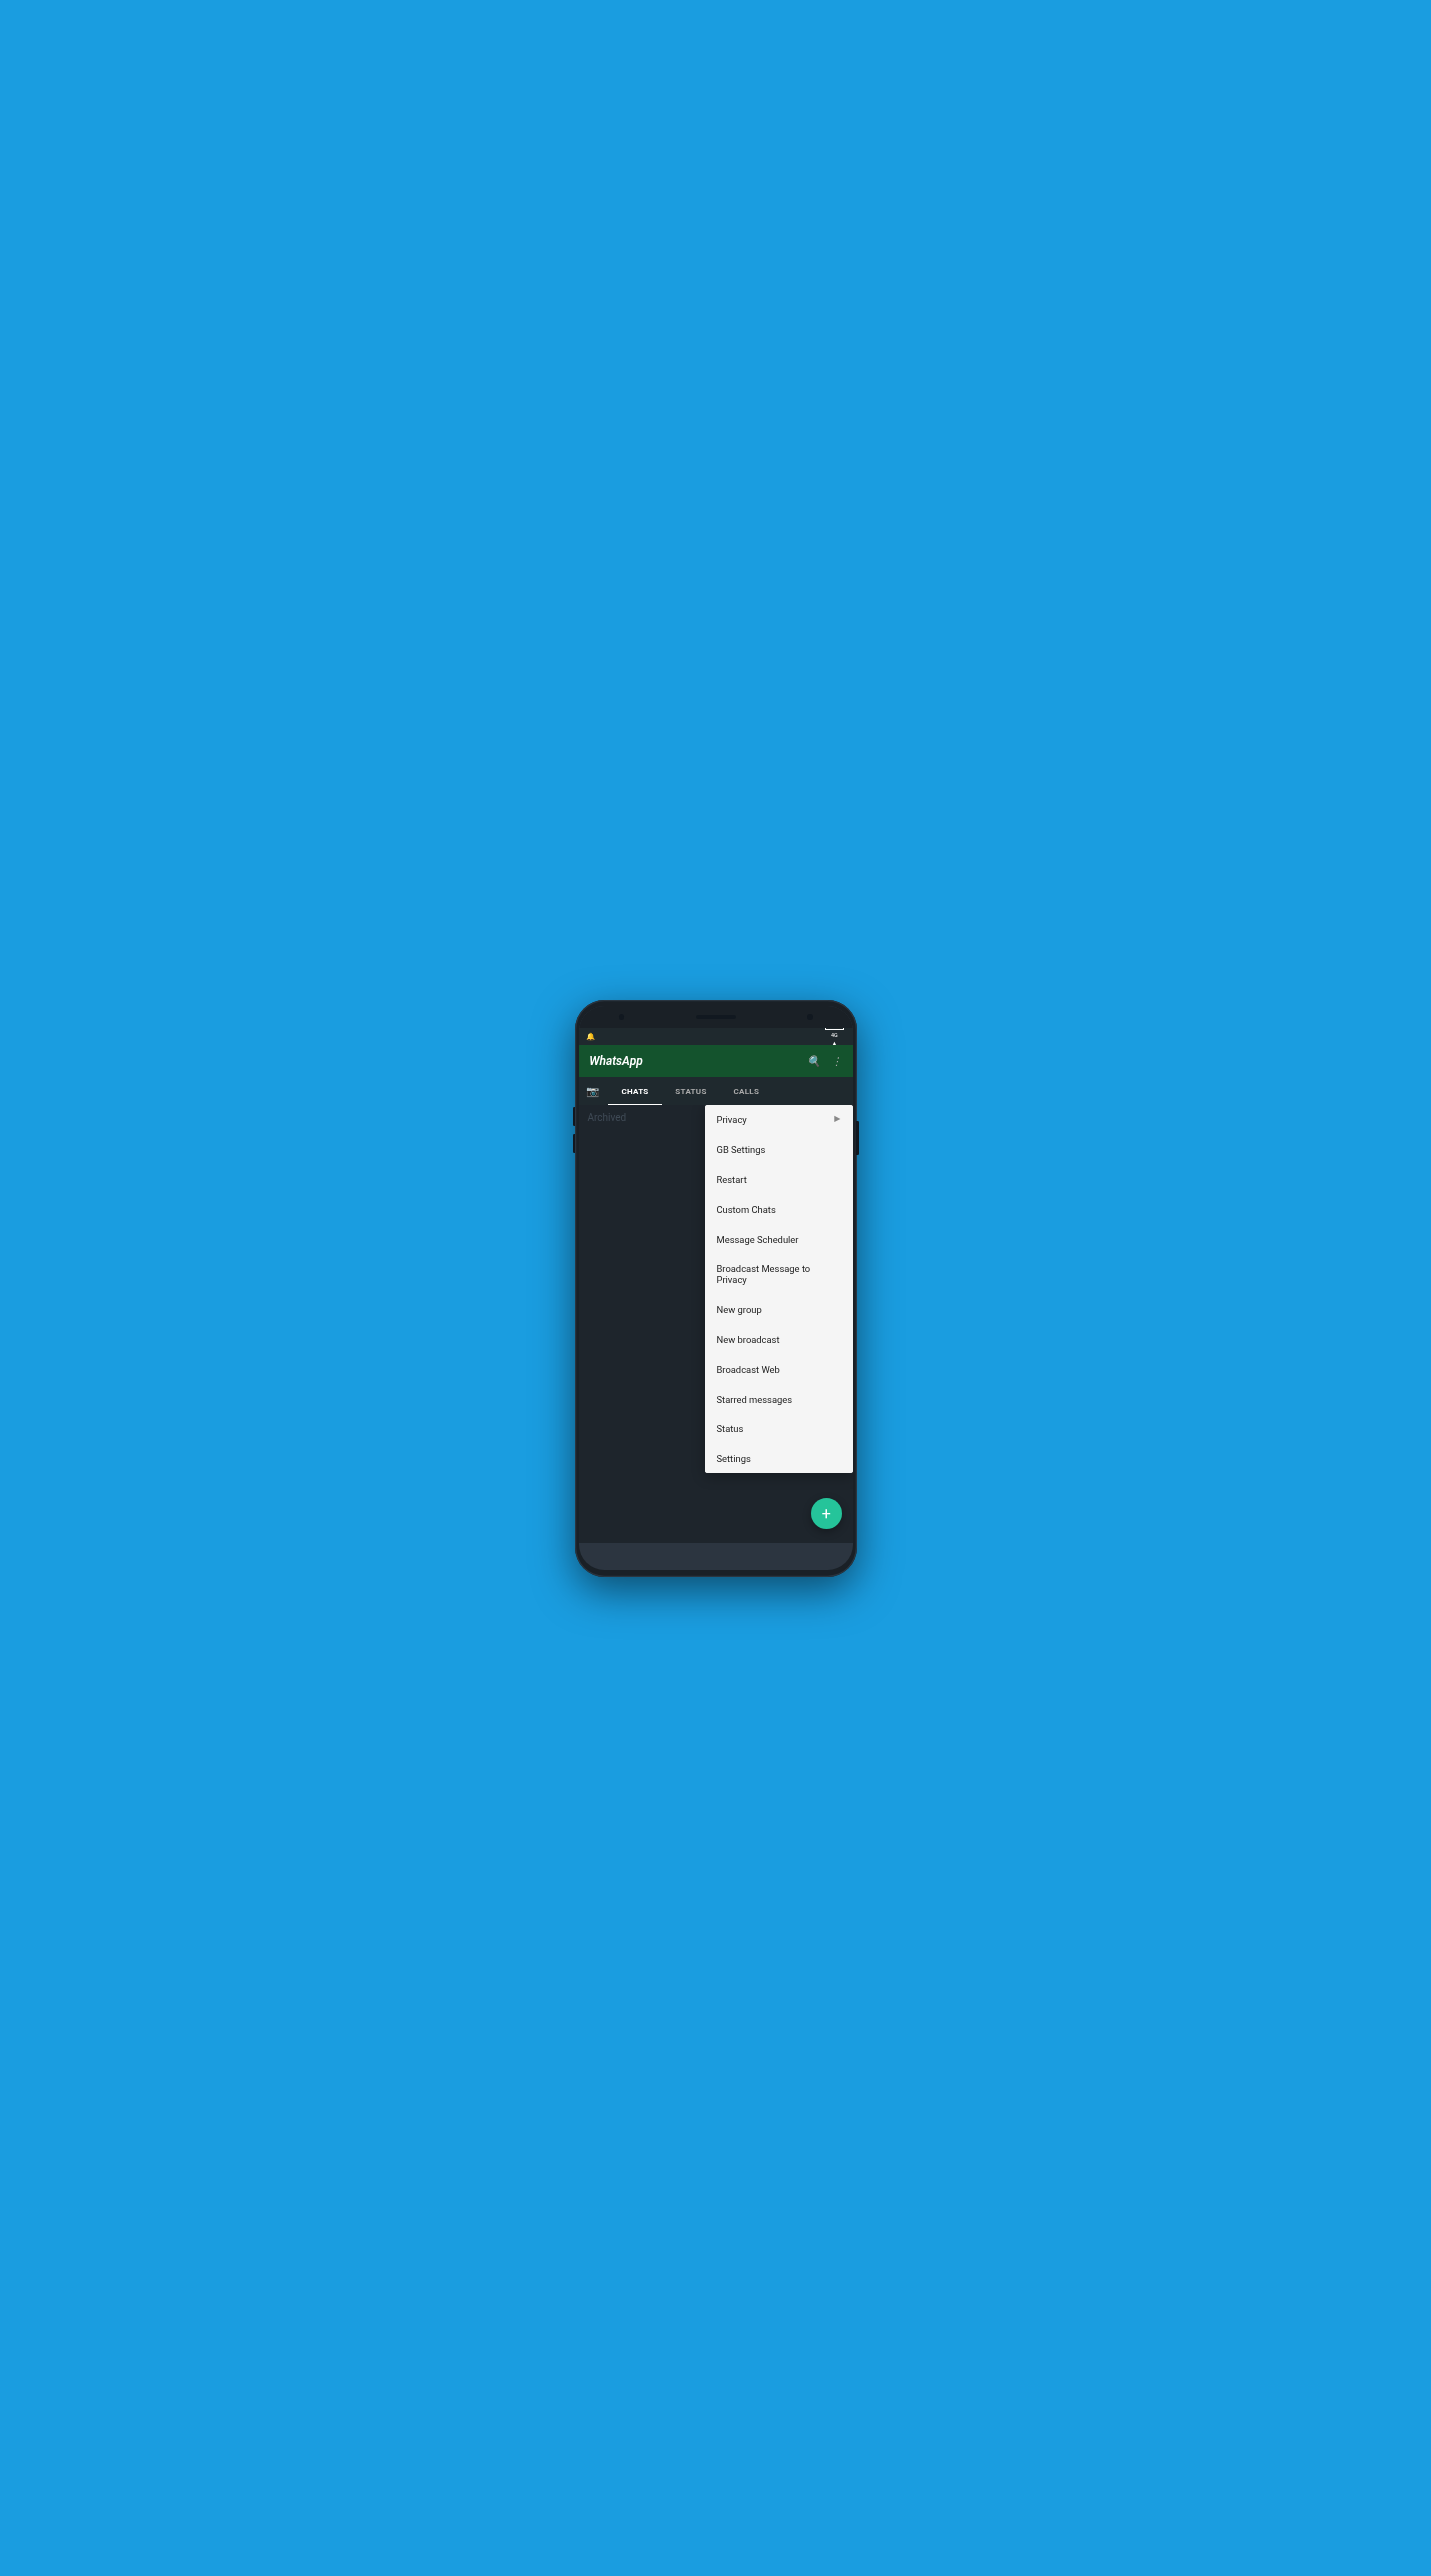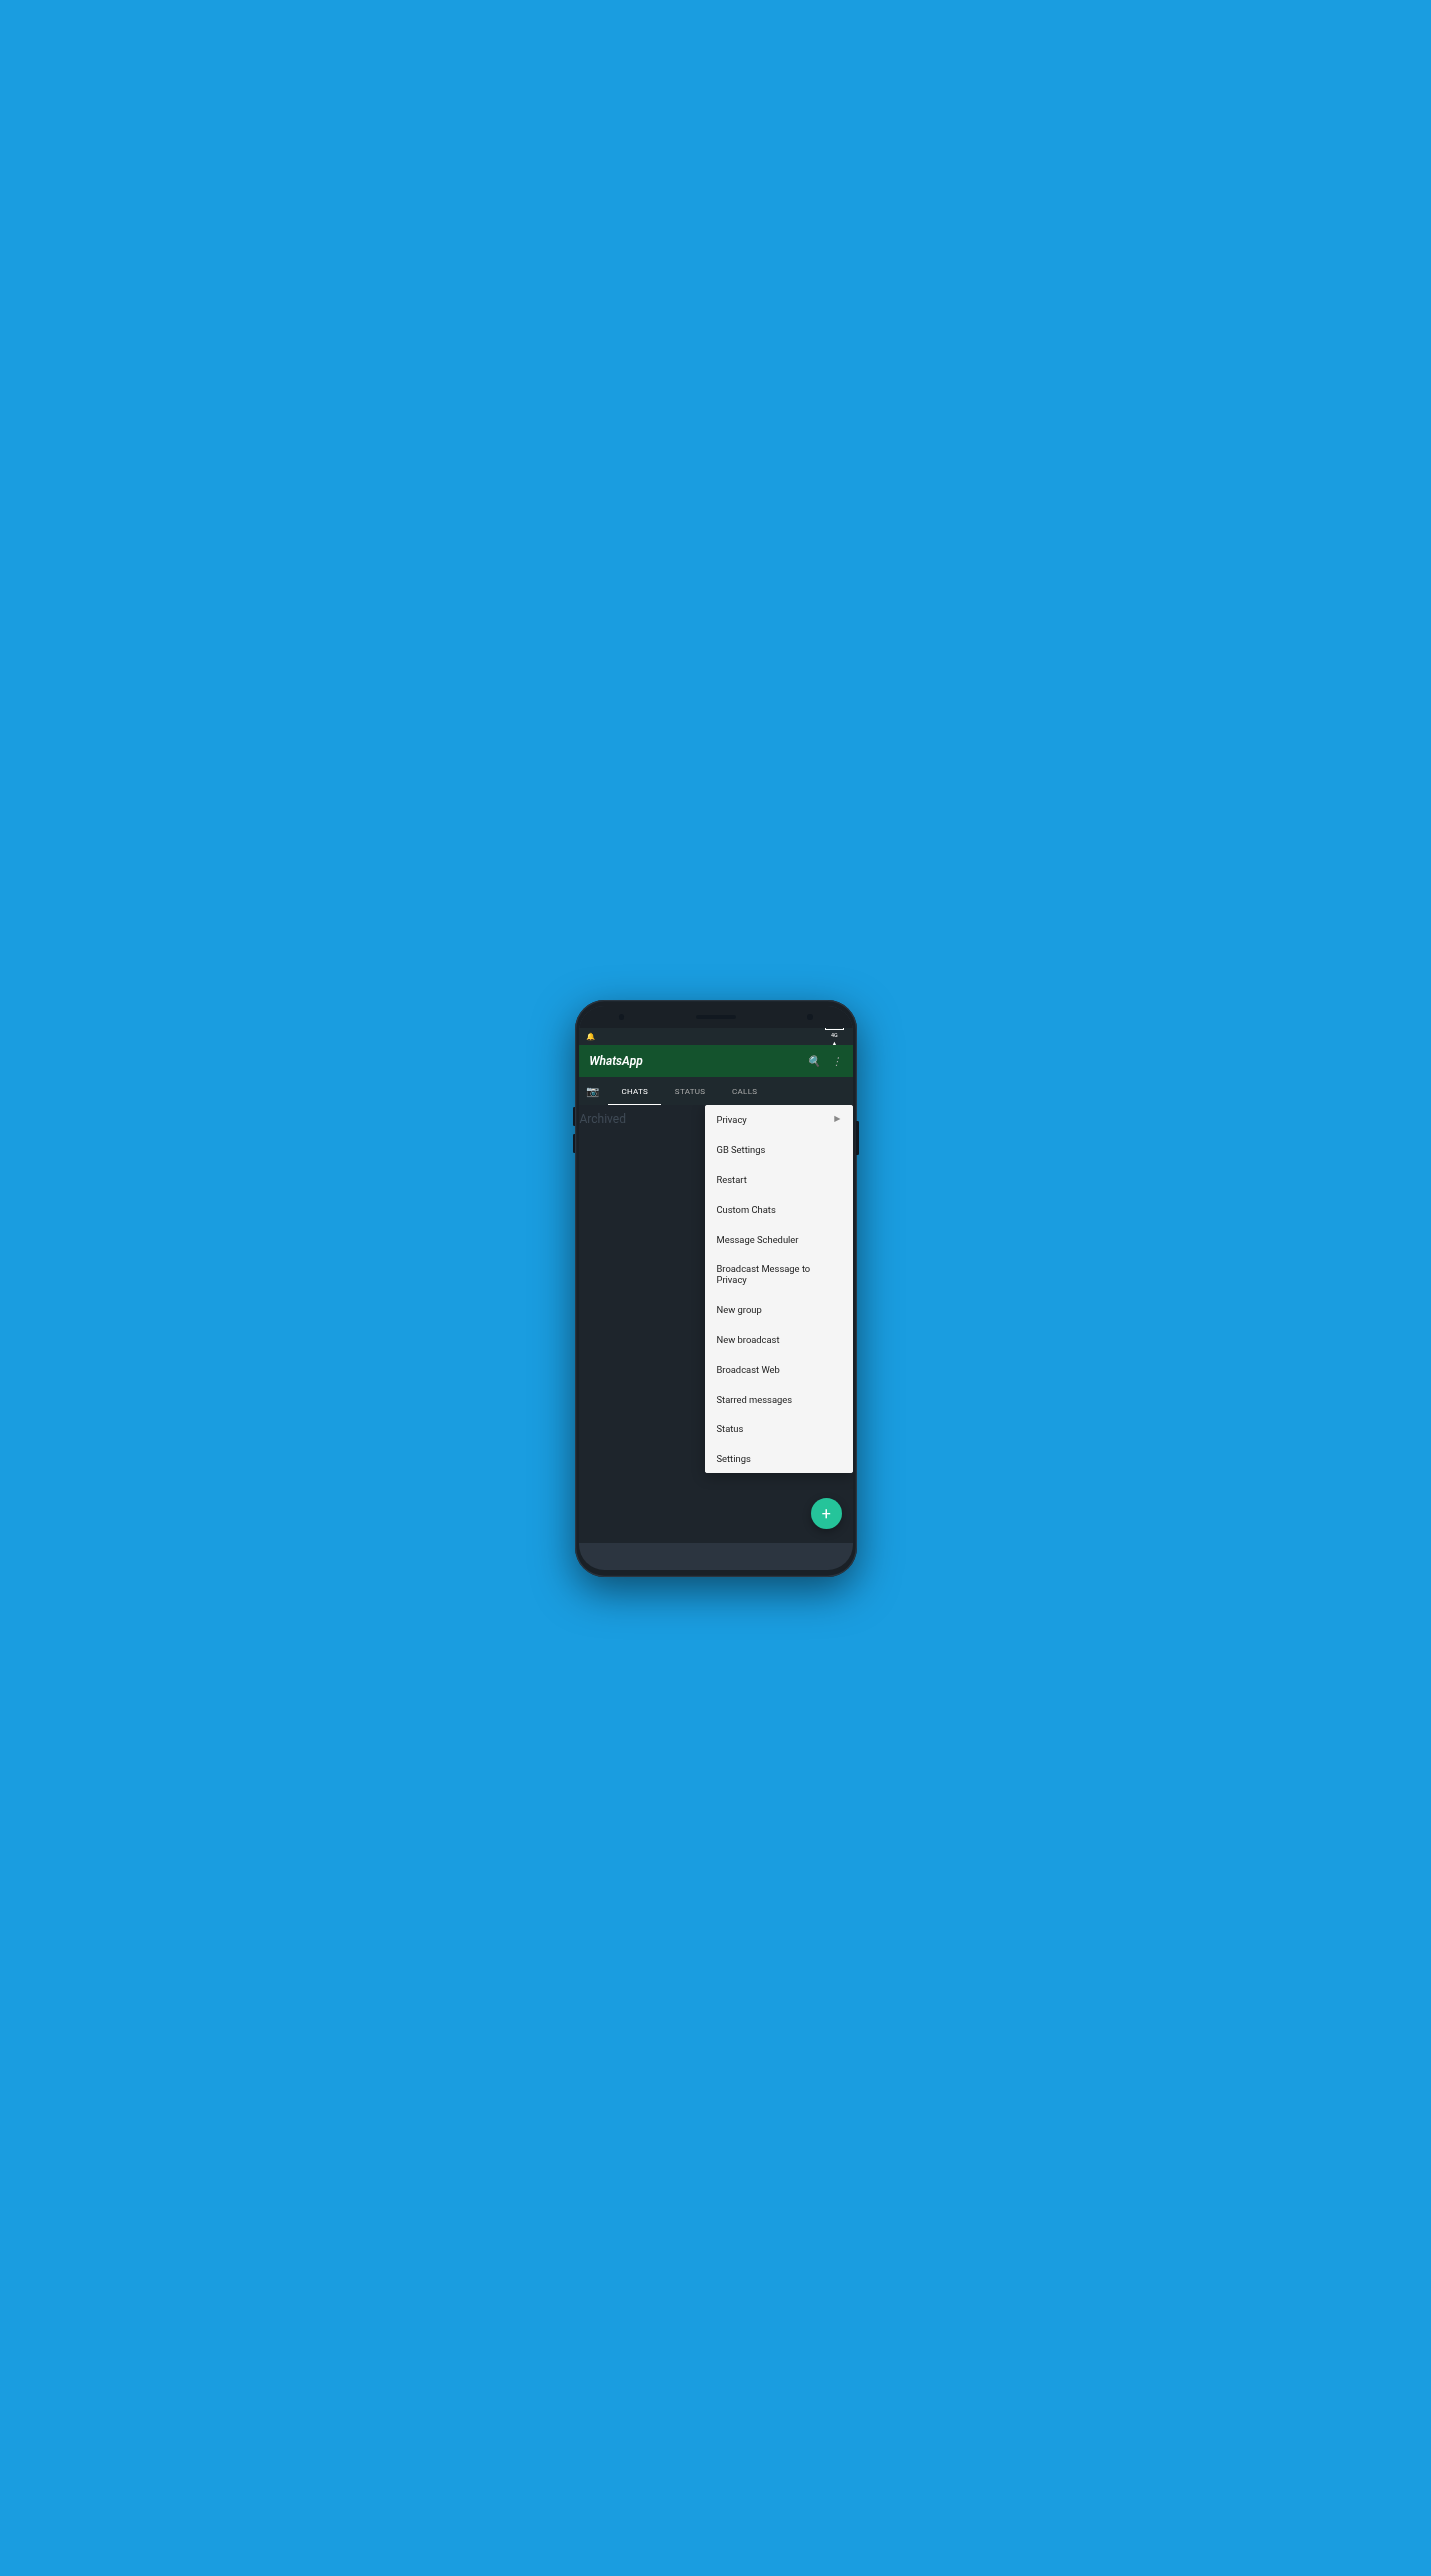--- a/index.html
+++ b/index.html
@@ -177,21 +177,21 @@
       font-size: 10.7px;
     }
 
     .tab-item {
       display: flex;
       align-items: center;
       justify-content: center;
       padding: 0 13.4px;
       color: #aaa;
       font-size: 8px;
-      font-weight: 400;
+      font-weight: 700;
       letter-spacing: 0.3px;
       position: relative;
       cursor: pointer;
     }
 
     .tab-item.active {
       color: #fff;
     }
 
     .tab-item.active::after {
@@ -209,23 +209,23 @@
       flex: 1;
       background: #2c3540;
       position: relative;
       overflow: hidden;
     }
 
     
     .archived-hint {
       position: absolute;
       top: 6.7px;
-      left: 1px;
+      left: 9px;
       color: #5a6a7a;
-      font-size: 12px;
+      font-size: 10px;
     }
 
     
     .dark-overlay {
       position: absolute;
       top: 0;
       left: 0;
       right: 0;
       bottom: 0;
       background: rgba(0,0,0,0.3);

